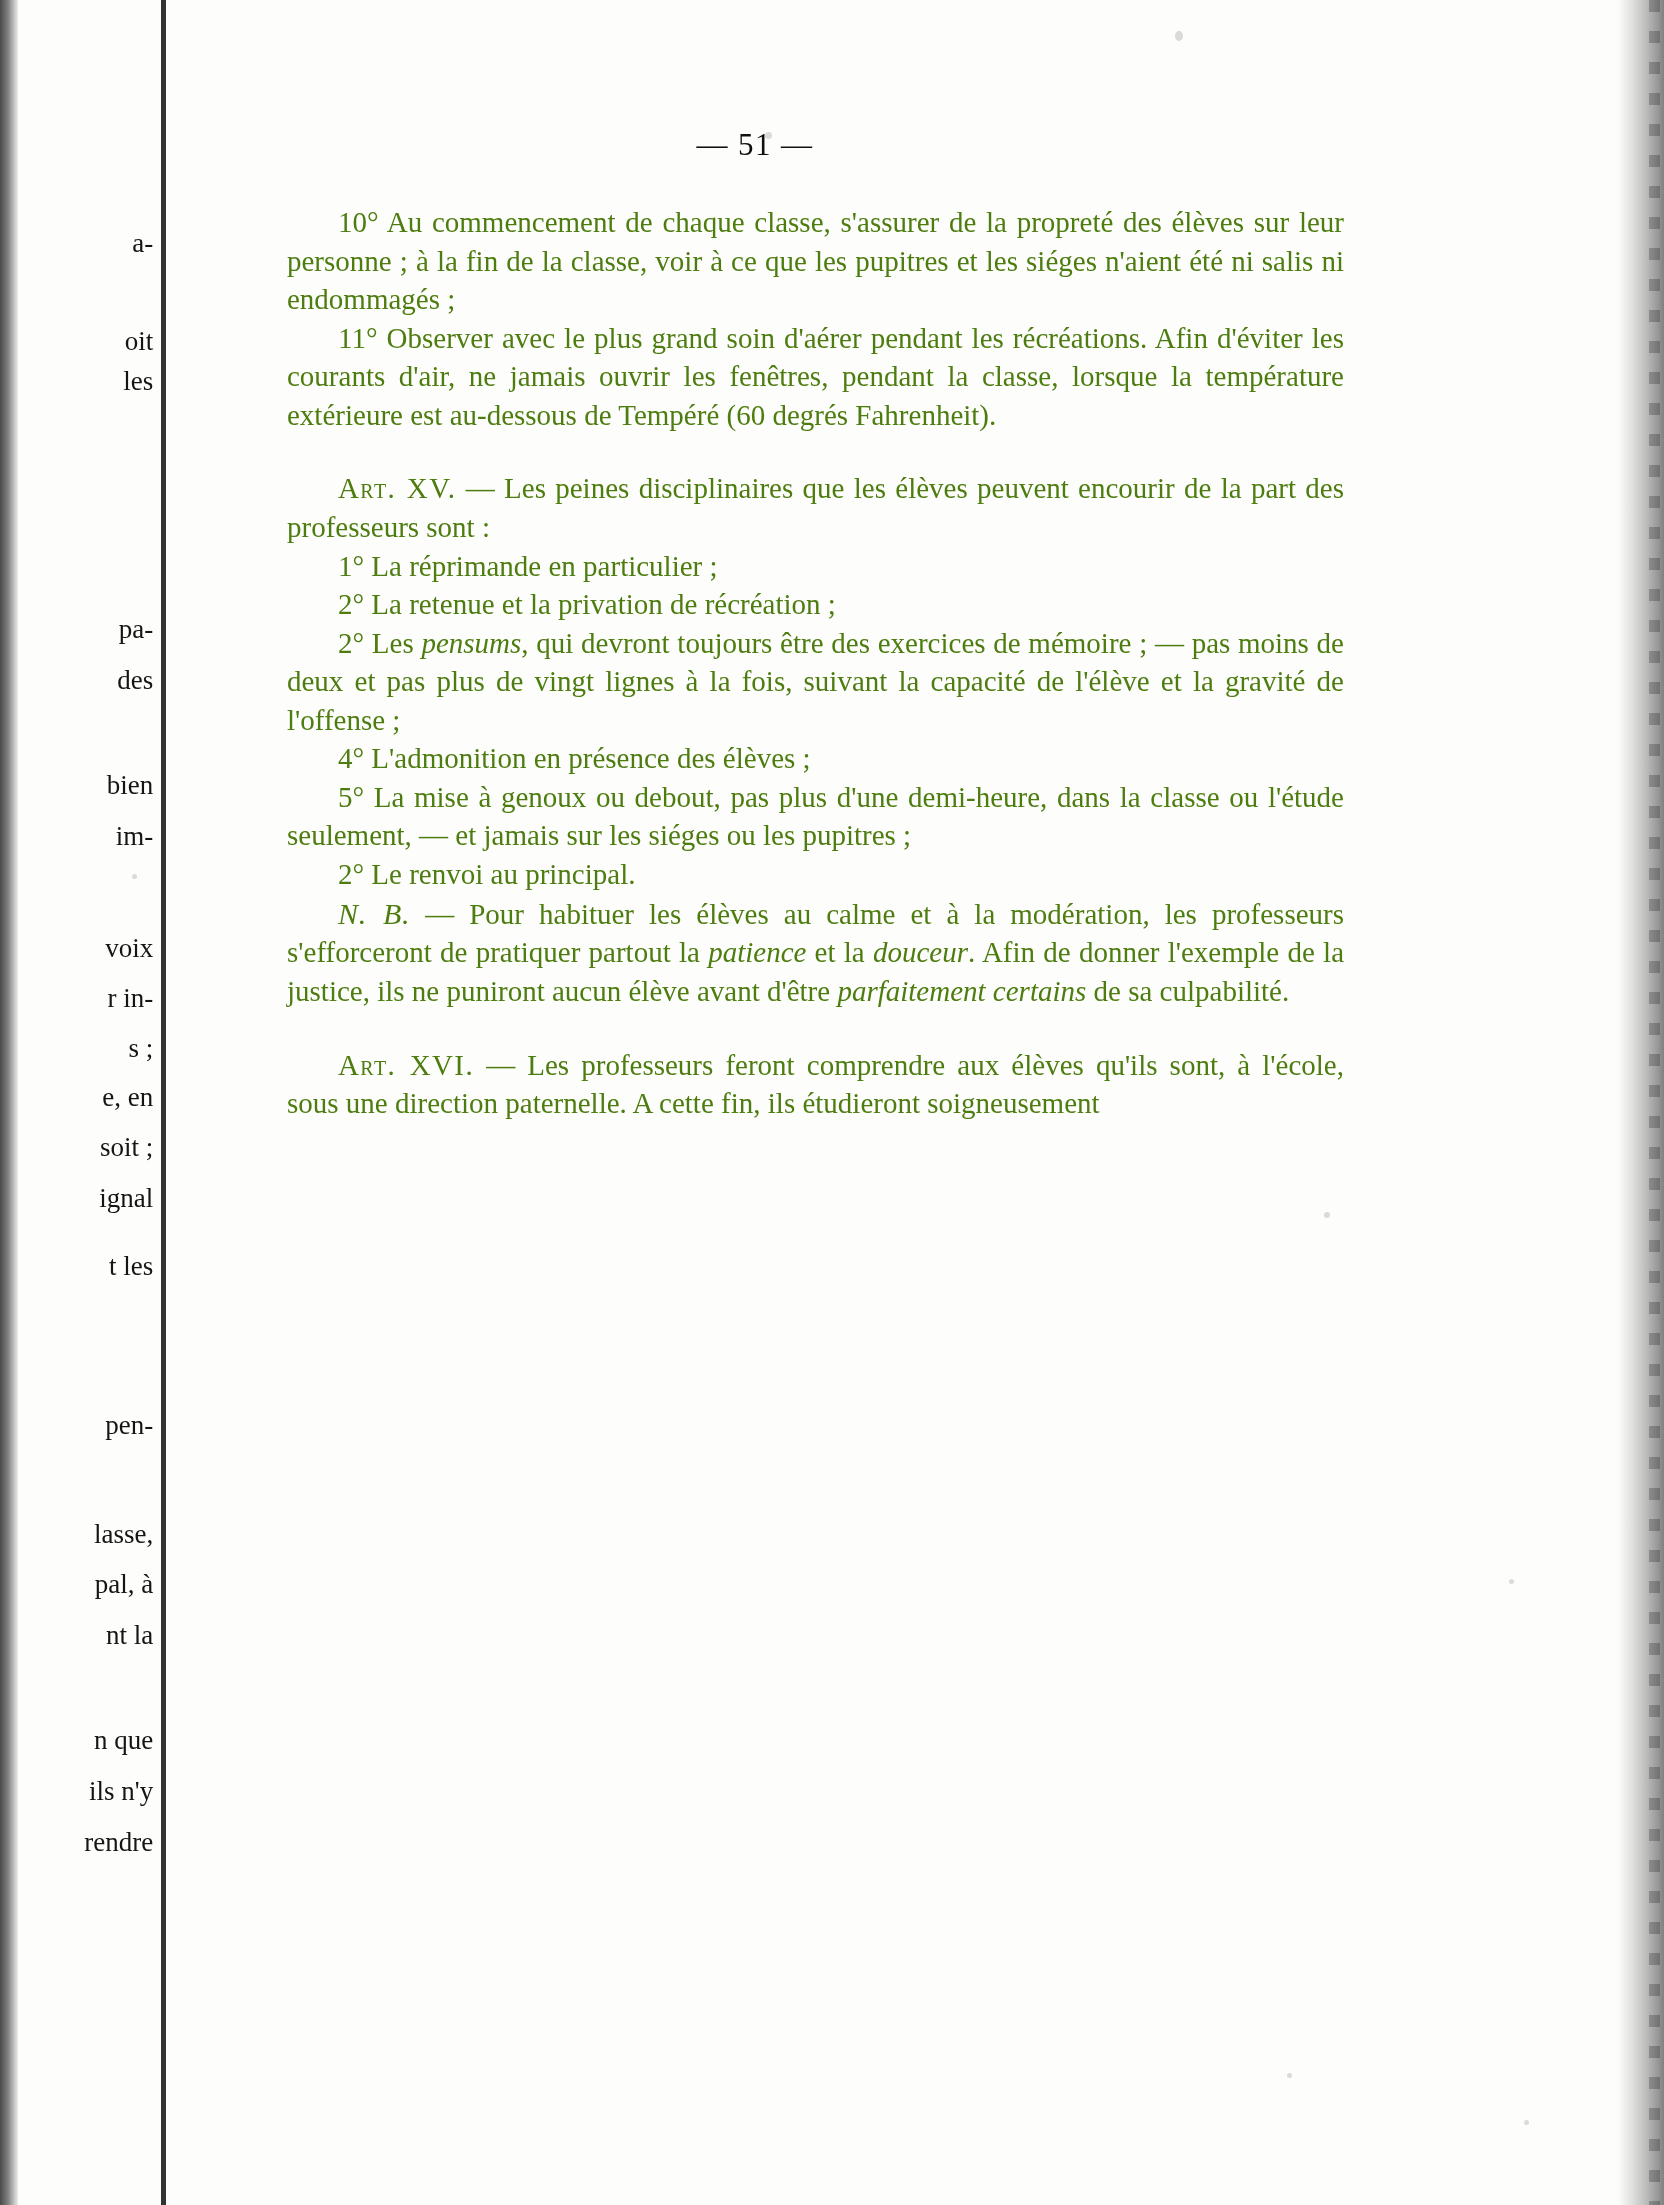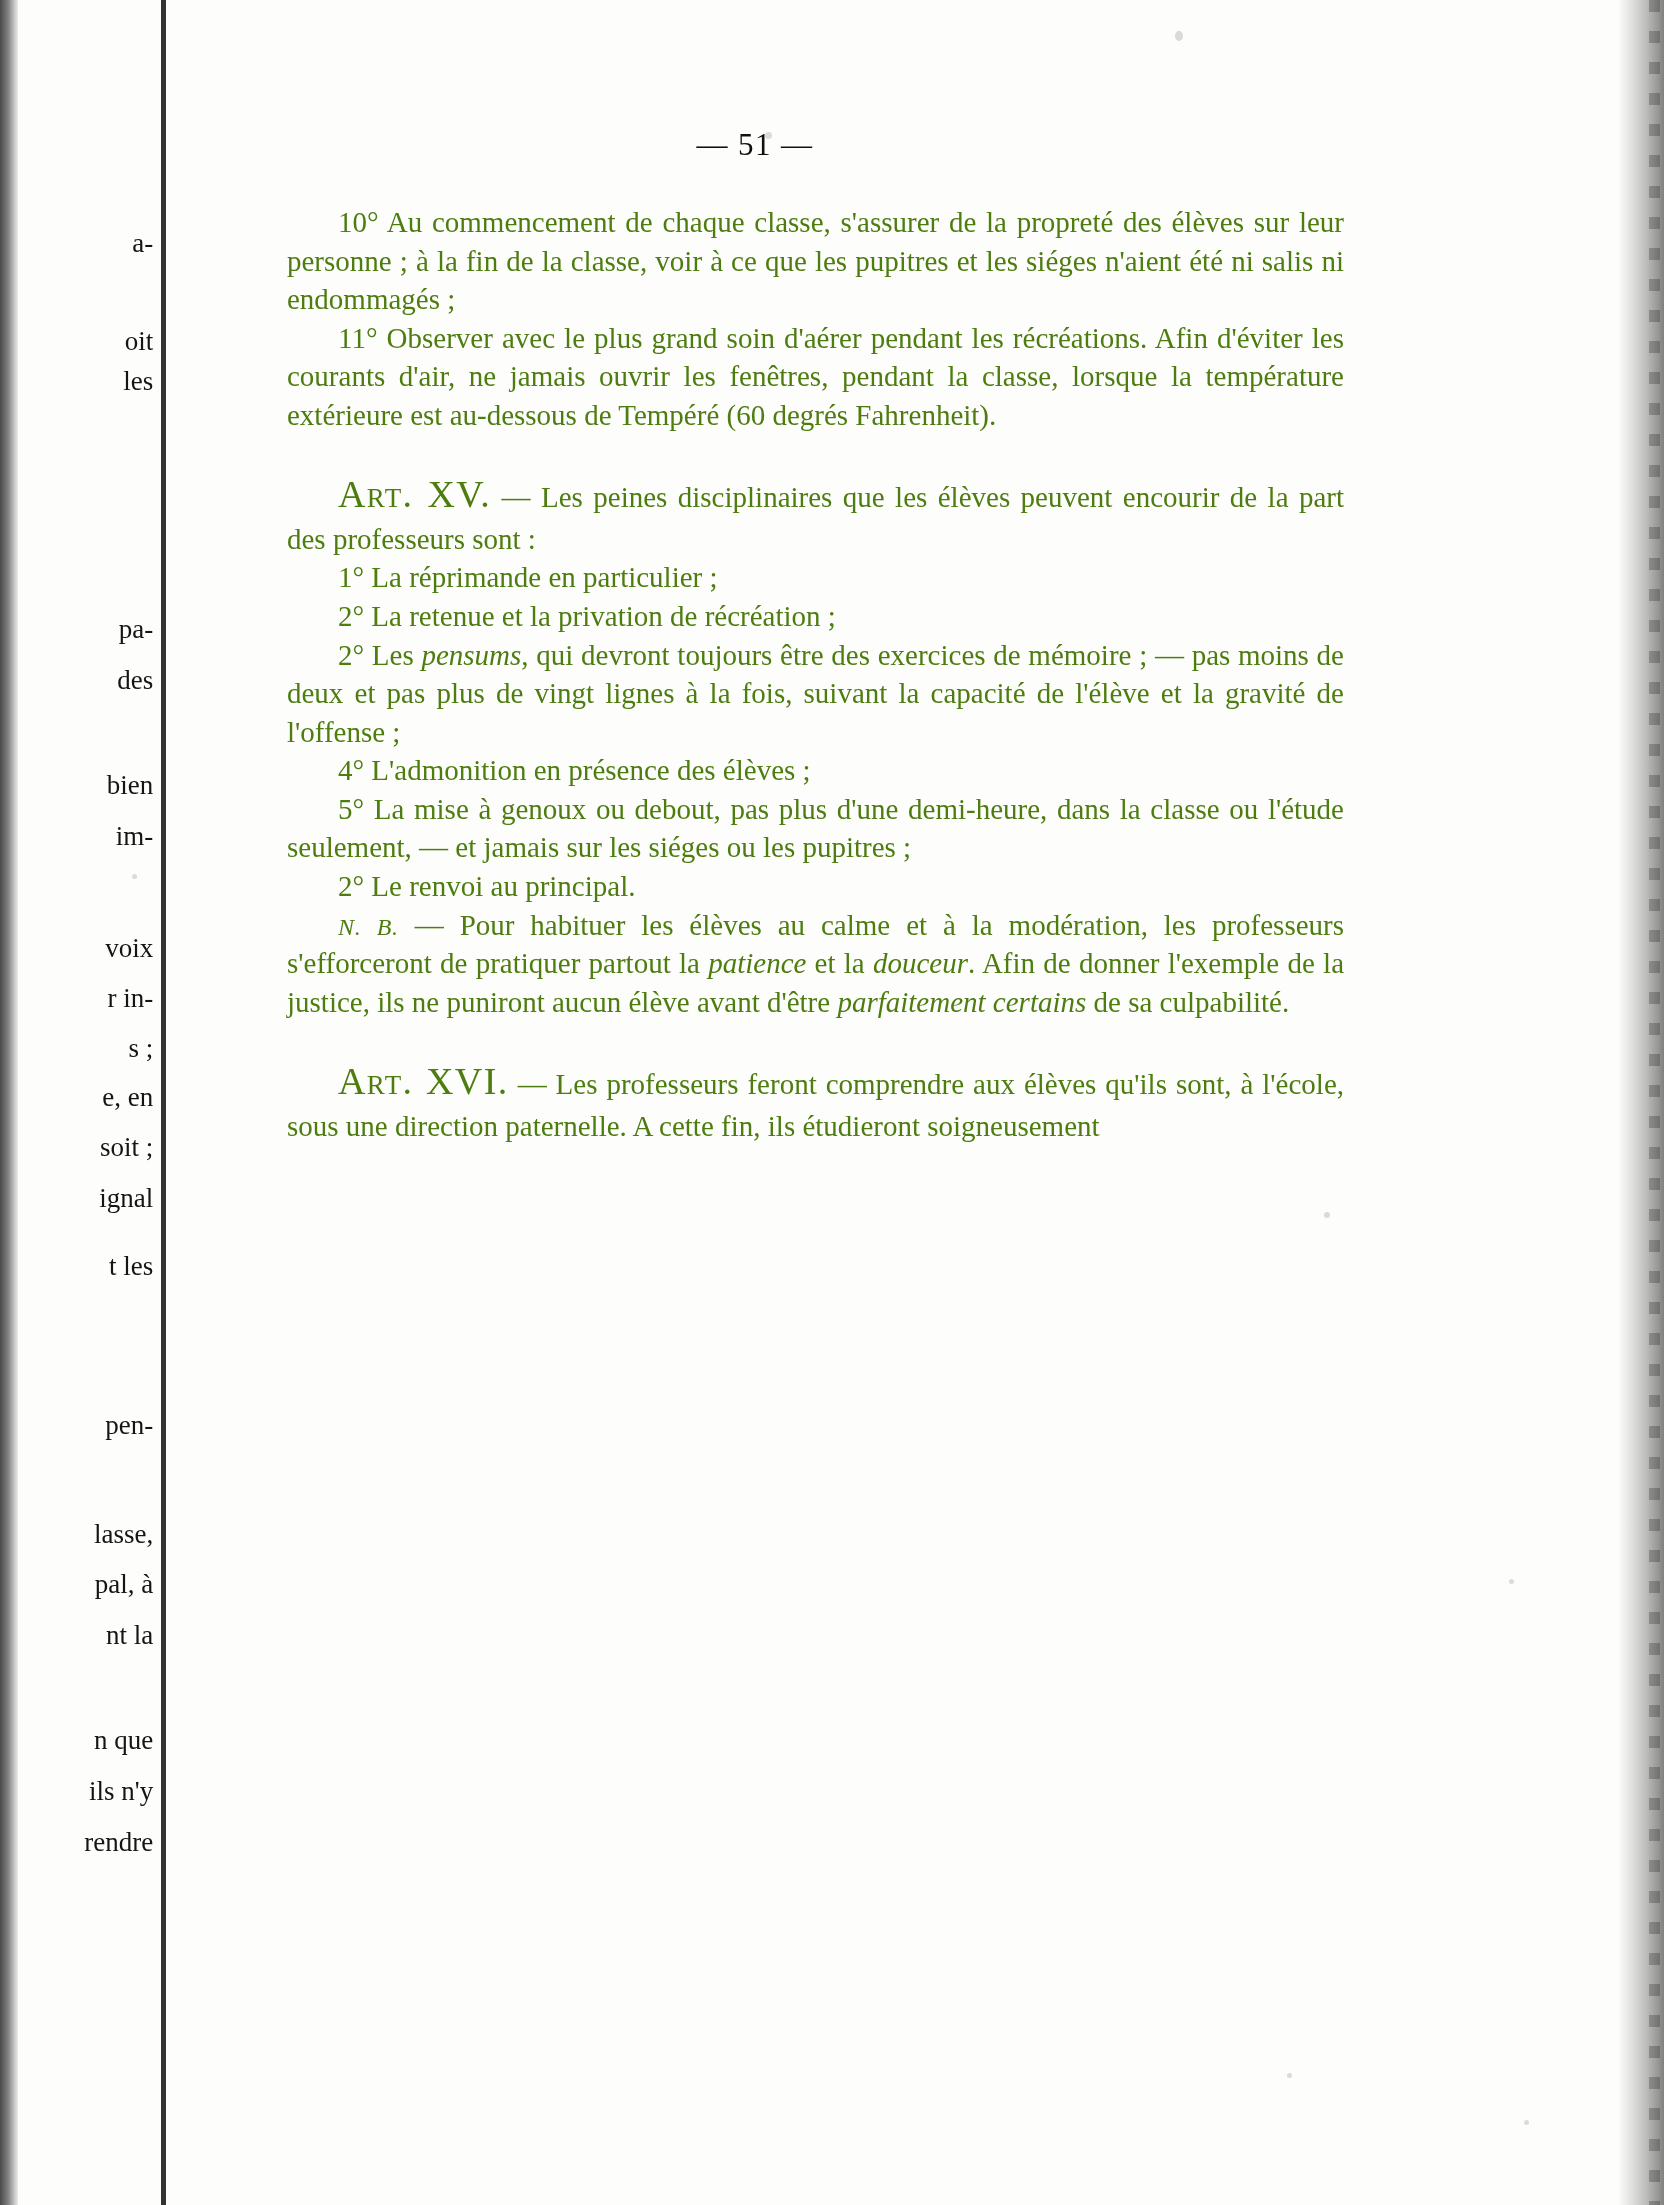--- a/index.html
+++ b/index.html
@@ -110,25 +110,25 @@
     text-align: justify;
     text-justify: inter-word;
     color: #4d7c0f;
     text-indent: 51px;
   }
   p.para.gap-before { margin-top: 35px; }
 
   .numbered { text-indent: 51px; }
   .art-label {
     font-variant: small-caps;
-    font-size: 38px;
+    font-size: 29px;
     letter-spacing: 1.4px;
   }
   i.ital { font-style: italic; }
-  .nb { font-style: italic; font-size: 24px; letter-spacing: 0.7px; }
+  .nb { font-style: italic; font-size: 30px; letter-spacing: 0.7px; }
 
   
   .blemish {
     position: absolute;
     background: #9a9a9a;
     border-radius: 50%;
     opacity: 0.35;
   }
 </style>
 </head>

